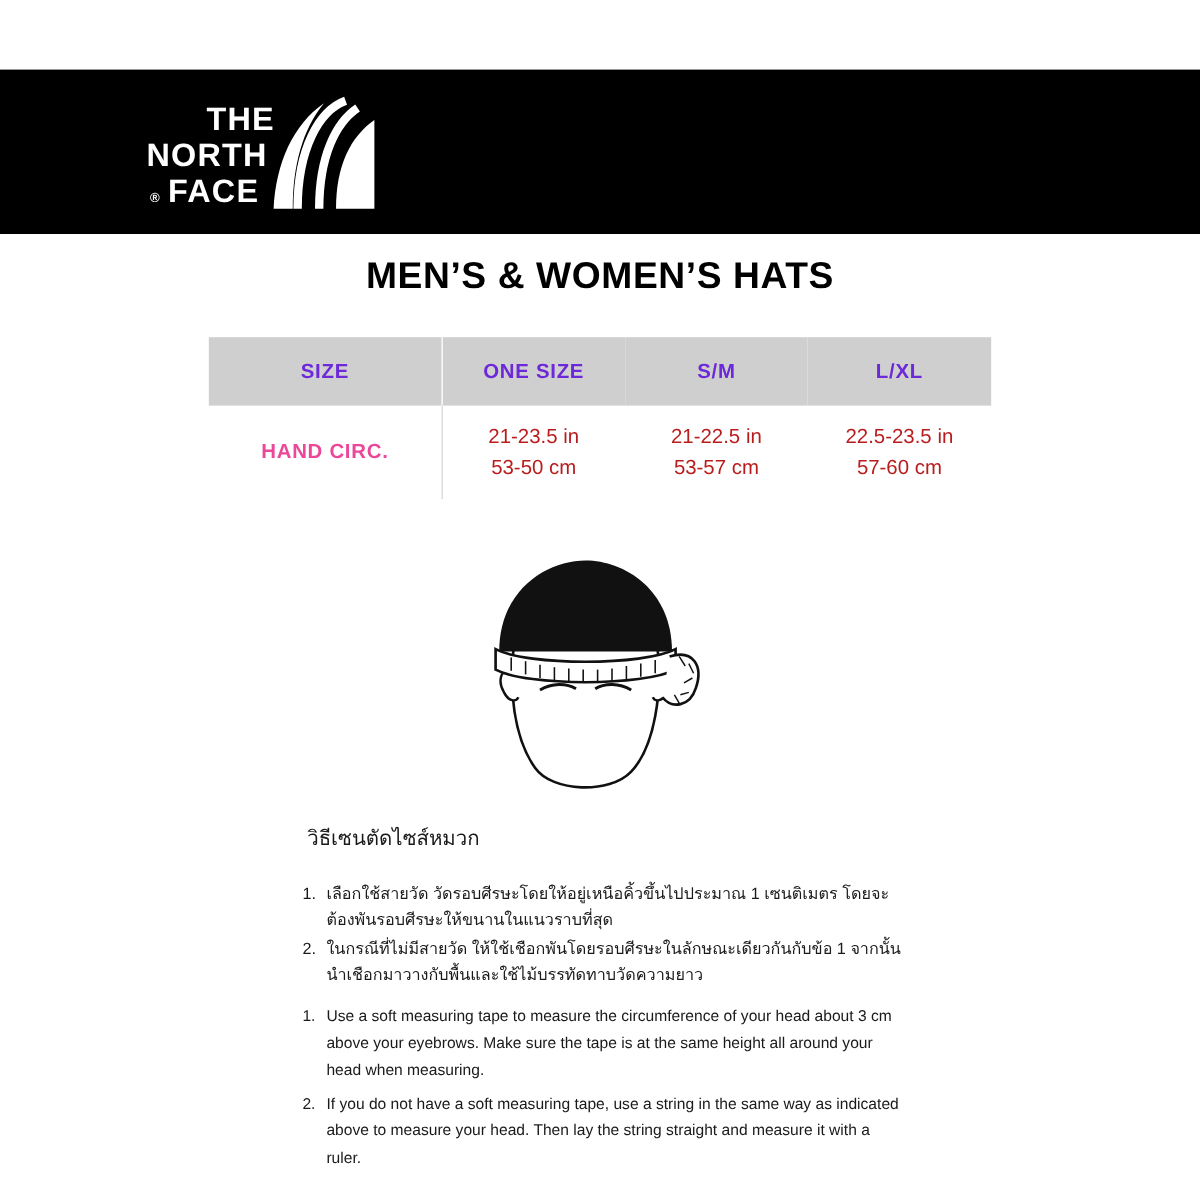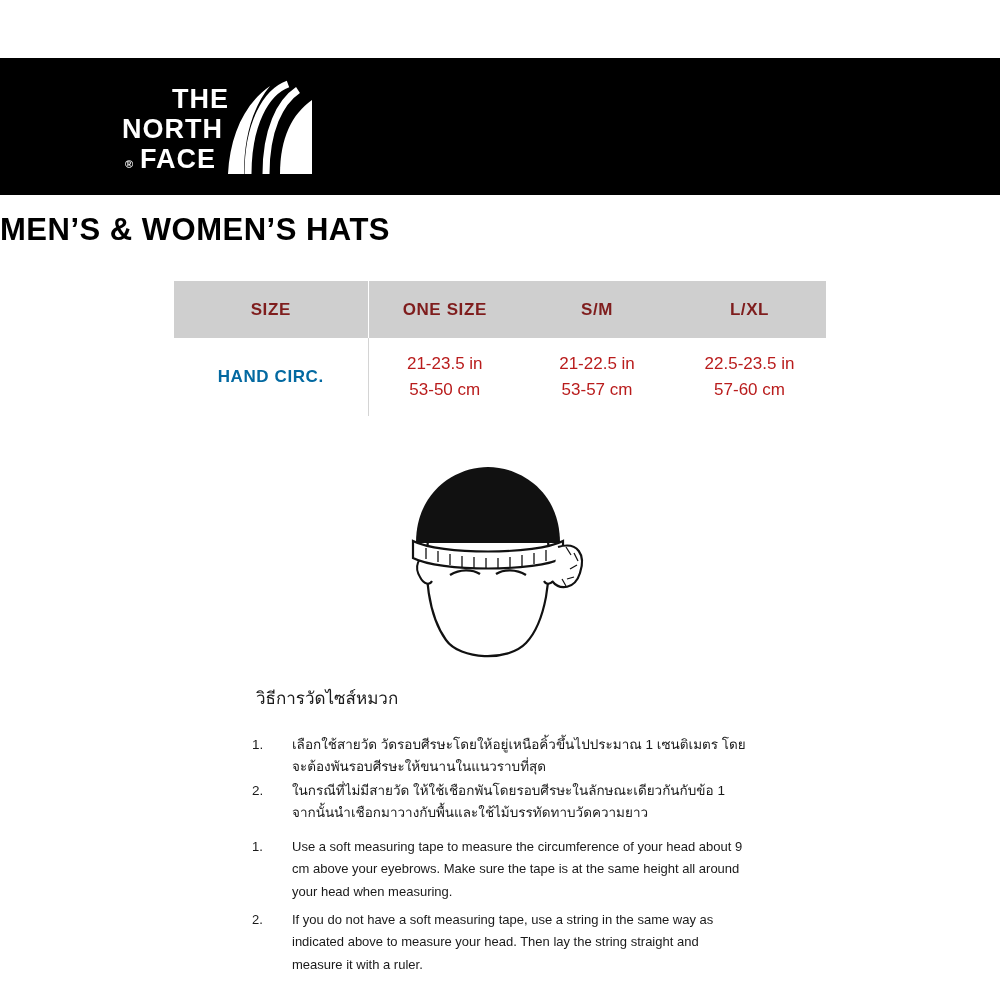--- a/index.html
+++ b/index.html
@@ -37,21 +37,21 @@
     text-align: center;
   }
   .logo-svg { display: block; }
 
   
   .title {
     position: absolute;
     top: 212px;
     left: 0;
     width: 1000px;
-    text-align: left;
+    text-align: center;
     font-size: 31px;
     font-weight: bold;
     letter-spacing: 0.5px;
     color: #000000;
     font-family: "Liberation Sans", sans-serif;
   }
 
   
   .table {
     position: absolute;
@@ -61,21 +61,21 @@
     border-collapse: collapse;
     table-layout: fixed;
   }
   .table th, .table td {
     padding: 0;
     margin: 0;
   }
   .thead-row th {
     height: 57px;
     background: #cfcfcf;
-    color: #7f1d1d;
+    color: #6d28d9;
     font-size: 17px;
     font-weight: bold;
     letter-spacing: 0.6px;
     text-align: center;
     vertical-align: middle;
     font-family: "Liberation Sans", sans-serif;
   }
   .thead-row th.first {
     border-right: 1px solid #ffffff;
   }
@@ -84,21 +84,21 @@
     font-size: 17px;
     color: #b91c1c;
     text-align: center;
     vertical-align: middle;
     line-height: 1.55;
     font-family: "Liberation Sans", sans-serif;
   }
   .tbody-row td.rowlabel {
     font-weight: bold;
     letter-spacing: 0.6px;
-    color: #0369a1;
+    color: #ec4899;
     border-right: 1px solid #d4d4d4;
   }
   .cell-line { display: block; }
 
   
   .illustration {
     position: absolute;
     top: 455px;
     left: 380px;
     width: 240px;
@@ -127,21 +127,21 @@
     font-size: 13.5px;
     color: #1a1a1a;
     line-height: 1.62;
     margin-bottom: 2px;
   }
   .li .num {
     width: 20px;
     flex: 0 0 20px;
     text-align: left;
   }
-  .li .txt { flex: 1 1 auto; margin-left: 20px; }
+  .li .txt { flex: 1 1 auto; }
   .list.eng .li { font-size: 13px; line-height: 1.72; margin-bottom: 6px; }
 </style>
 </head>
 <body>
 
 <div class="page">
 
   <div class="header-band"></div>
   <div class="logo-wrap">
     <svg class="logo-svg" width="195" height="100" viewBox="0 0 195 100" aria-hidden="true">
@@ -224,37 +224,37 @@
       <g stroke="#111111" stroke-width="1.2">
         <line x1="186" y1="92" x2="191" y2="100"></line>
         <line x1="194" y1="98" x2="198" y2="106"></line>
         <line x1="197" y1="110" x2="190" y2="114"></line>
         <line x1="194" y1="122" x2="187" y2="124"></line>
         <line x1="186" y1="131" x2="182" y2="124"></line>
       </g>
     </svg>
   </div>
 
-  <div class="th-heading">วิธีการวัดไซส์หมวก</div>
+  <div class="th-heading">วิธีเซนตัดไซส์หมวก</div>
 
   <div class="list thai">
     <div class="li">
       <span class="num">1.</span>
       <span class="txt">เลือกใช้สายวัด วัดรอบศีรษะโดยให้อยู่เหนือคิ้วขึ้นไปประมาณ 1 เซนติเมตร โดยจะต้องพันรอบศีรษะให้ขนานในแนวราบที่สุด</span>
     </div>
     <div class="li">
       <span class="num">2.</span>
       <span class="txt">ในกรณีที่ไม่มีสายวัด ให้ใช้เชือกพันโดยรอบศีรษะในลักษณะเดียวกันกับข้อ 1 จากนั้นนำเชือกมาวางกับพื้นและใช้ไม้บรรทัดทาบวัดความยาว</span>
     </div>
   </div>
 
   <div class="list eng">
     <div class="li">
       <span class="num">1.</span>
-      <span class="txt">Use a soft measuring tape to measure the circumference of your head about 9 cm above your eyebrows. Make sure the tape is at the same height all around your head when measuring.</span>
+      <span class="txt">Use a soft measuring tape to measure the circumference of your head about 3 cm above your eyebrows. Make sure the tape is at the same height all around your head when measuring.</span>
     </div>
     <div class="li">
       <span class="num">2.</span>
       <span class="txt">If you do not have a soft measuring tape, use a string in the same way as indicated above to measure your head. Then lay the string straight and measure it with a ruler.</span>
     </div>
   </div>
 
 </div>
 
 </body></html>

